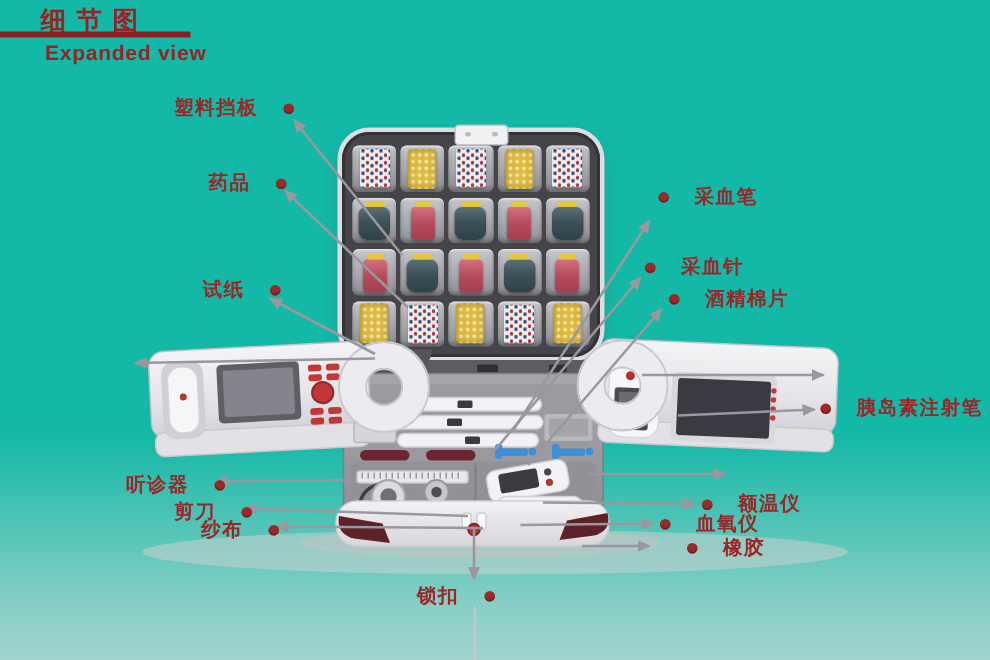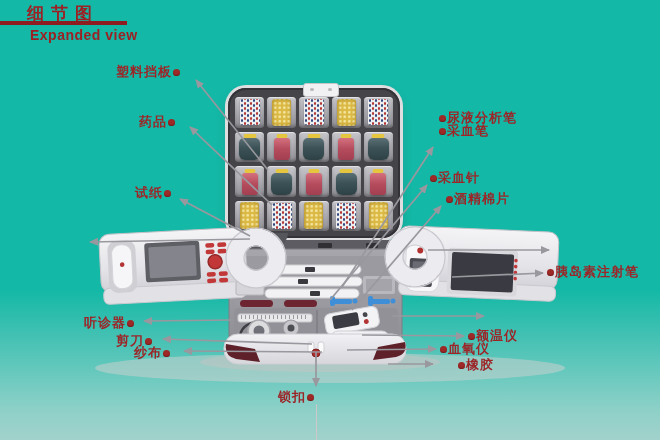--- a/index.html
+++ b/index.html
@@ -5,21 +5,21 @@
   html,body{margin:0;padding:0;}
   #canvas{position:relative;width:660px;height:440px;background:#14b8a6;overflow:hidden;
           font-family:"Liberation Sans","DejaVu Sans",sans-serif;}
   .bg-tint{position:absolute;left:0;right:0;bottom:0;height:150px;
            background:linear-gradient(180deg,rgba(244,236,236,0) 0%,rgba(241,228,228,.55) 80%,rgba(238,224,224,.65) 100%);}
   
   .title-zh{position:absolute;left:27px;top:2px;font-weight:bold;font-size:17px;color:#9c2124;letter-spacing:7px;}
   .title-rule{position:absolute;left:0;top:21px;width:127px;height:4px;background:#8e1d22;}
   .title-en{position:absolute;left:2px;top:27px;font-weight:bold;font-size:14px;color:#9c2124;letter-spacing:.5px;margin-left:28px;}
   
-  .lbl{position:absolute;display:flex;align-items:center;gap:1px;height:16px;white-space:nowrap;
+  .lbl{position:absolute;display:flex;align-items:center;gap:17px;height:16px;white-space:nowrap;
        font-weight:bold;font-size:13px;line-height:16px;color:#9c2528;letter-spacing:1px;}
   .dot{width:7px;height:7px;border-radius:50%;background:#9e2a28;flex:none;
        box-shadow:inset 0 -1px 1px rgba(90,10,10,.6);}
   
   .lid{position:absolute;left:228px;top:88px;width:172px;height:150px;background:#454449;border-radius:18px;
        box-shadow:0 0 0 3px #dedee1,0 6px 12px rgba(60,55,58,.25),inset 0 0 0 2px #323237;}
   .lid-handle{position:absolute;left:303px;top:83px;width:34px;height:12px;background:#f1f1f3;
        border:1px solid #c6c6ca;border-radius:3px;z-index:3;}
   .lid-handle::before,.lid-handle::after{content:"";position:absolute;top:4px;width:4px;height:3px;border-radius:2px;background:#b9b9be;}
   .lid-handle::before{left:6px;} .lid-handle::after{right:6px;}
@@ -339,24 +339,20 @@
     </div>
   <div class="lbl" style="left:134px;top:345px">
       <span>纱布</span>
       <span class="dot"></span>
     </div>
   <div class="lbl" style="left:278px;top:389px">
       <span>锁扣</span>
       <span class="dot"></span>
     </div>
 
-  <div class="lbl" style="left:439px;top:110px">
-      <span class="dot"></span>
-      <span>尿液分析笔</span>
-    </div>
   <div class="lbl" style="left:439px;top:123px">
       <span class="dot"></span>
       <span>采血笔</span>
     </div>
   <div class="lbl" style="left:430px;top:170px">
       <span class="dot"></span>
       <span>采血针</span>
     </div>
   <div class="lbl" style="left:446px;top:191px">
       <span class="dot"></span>

